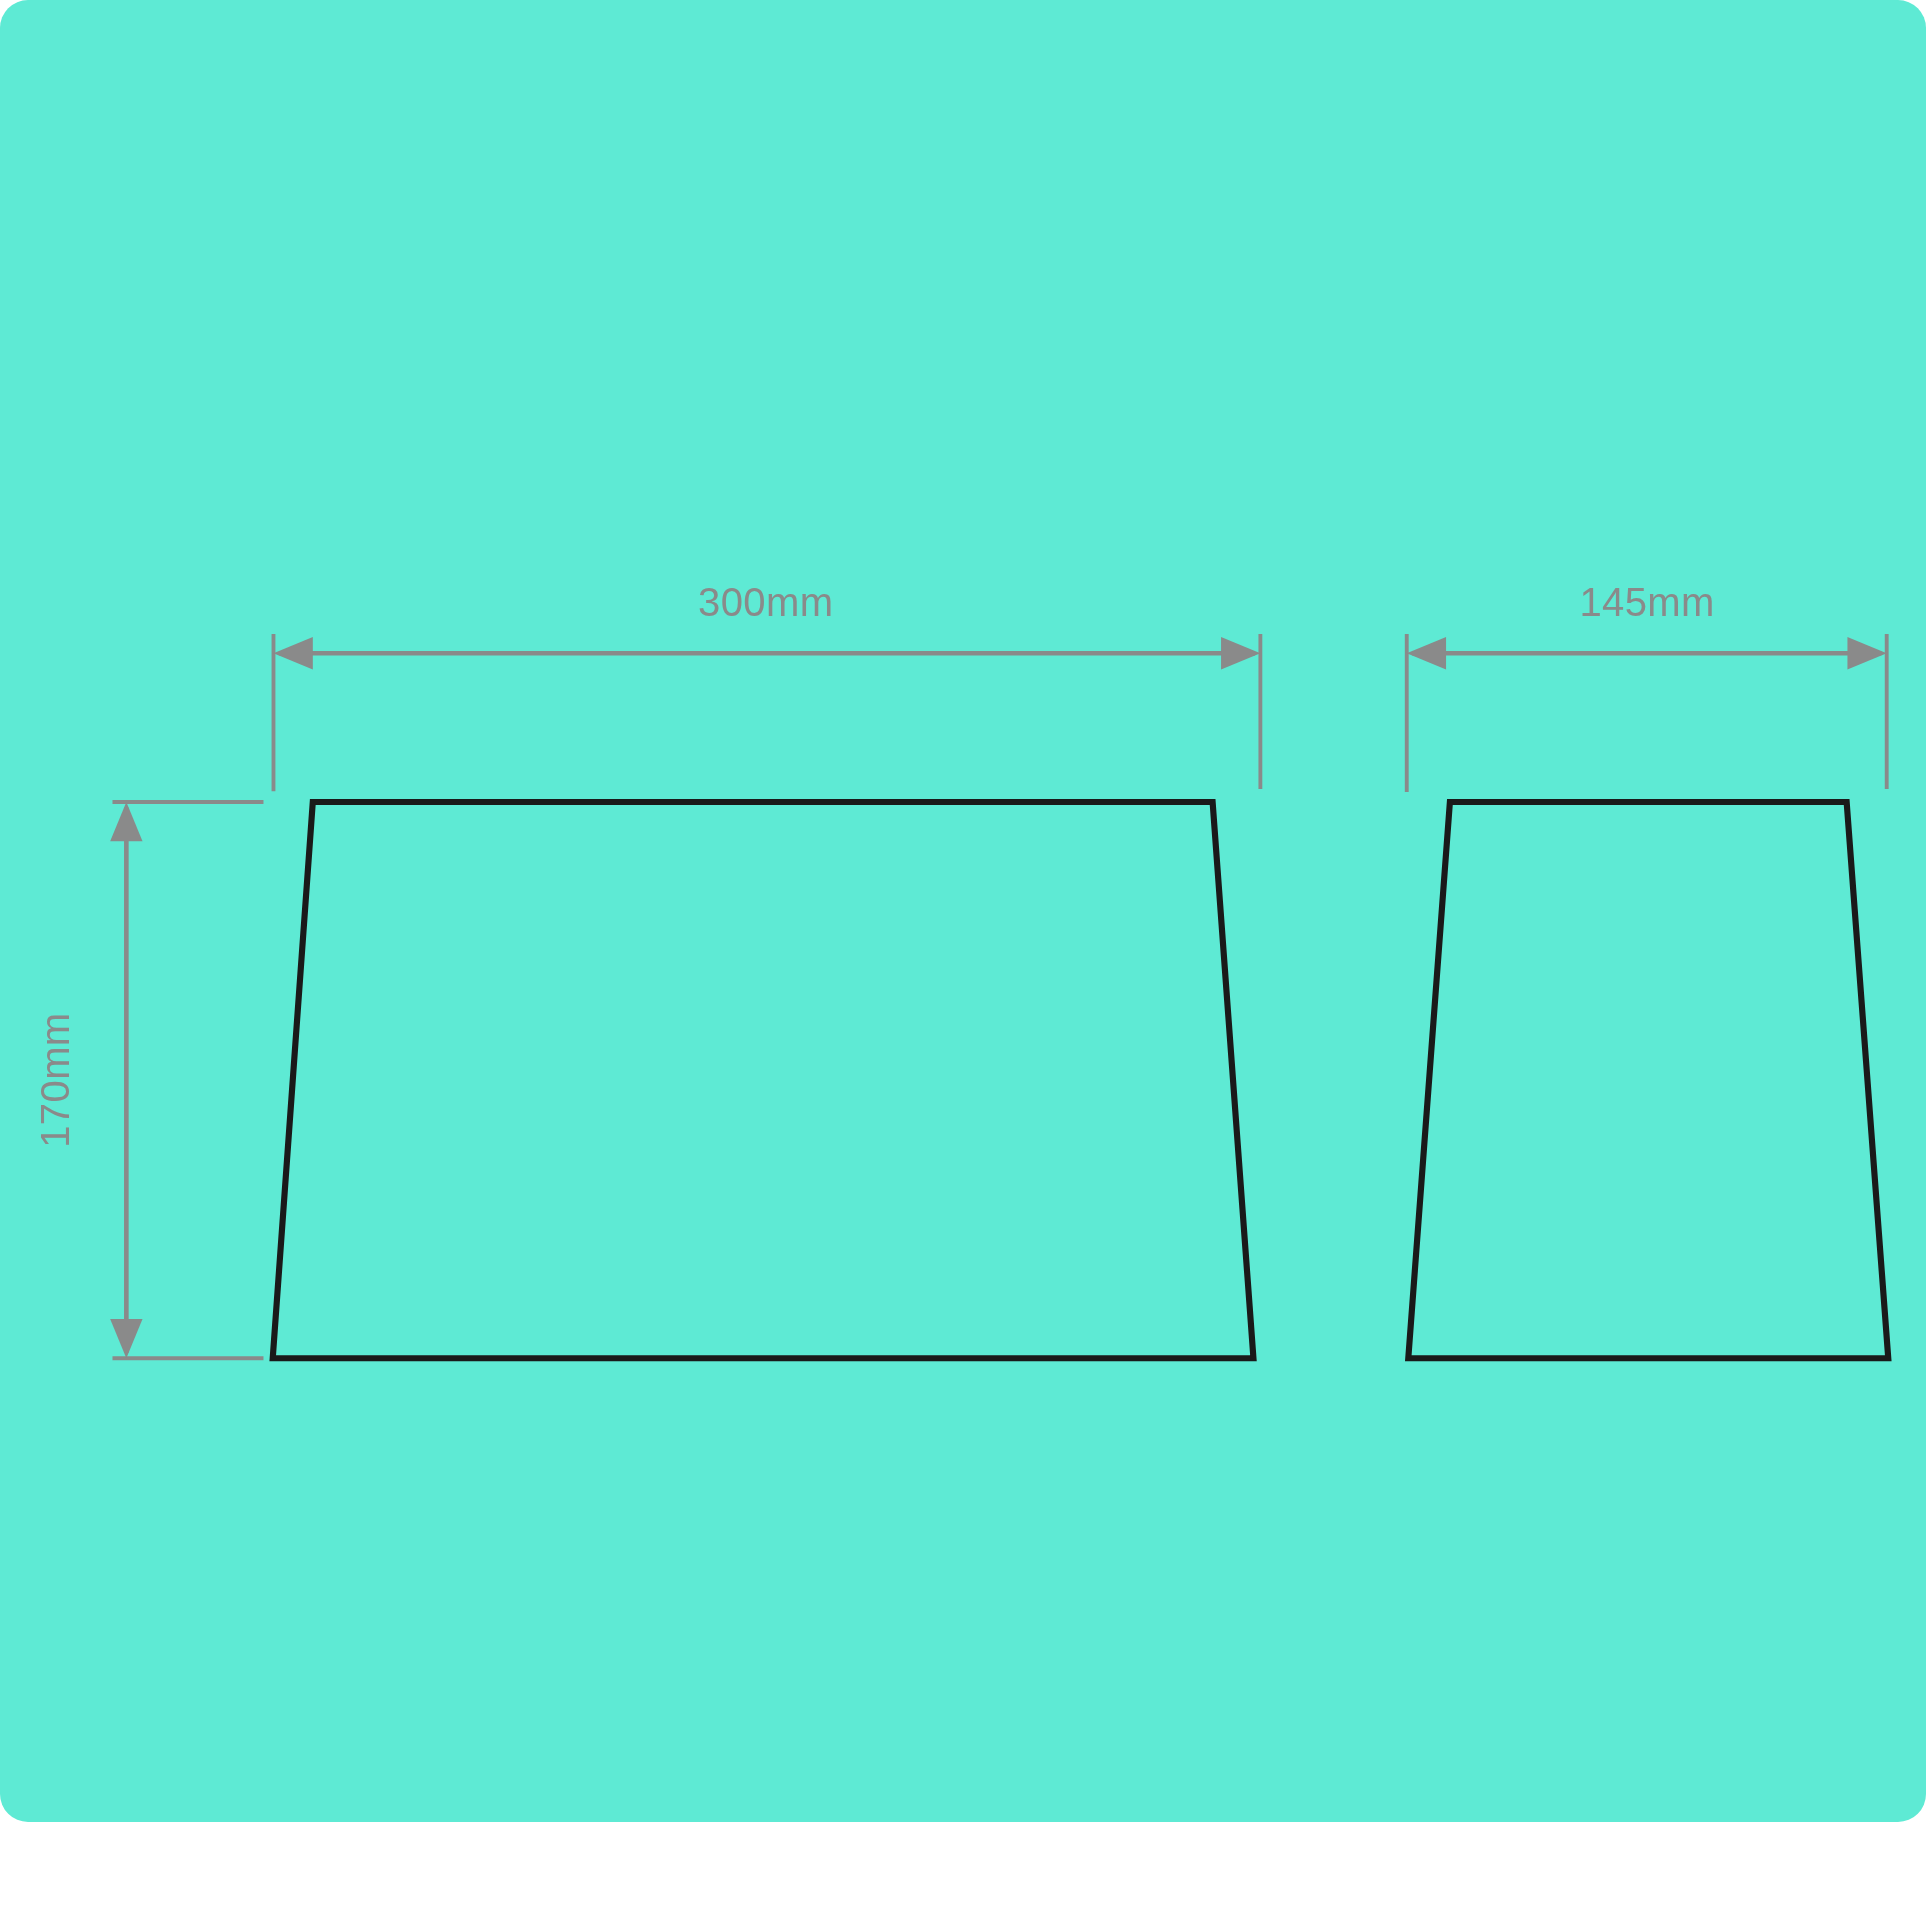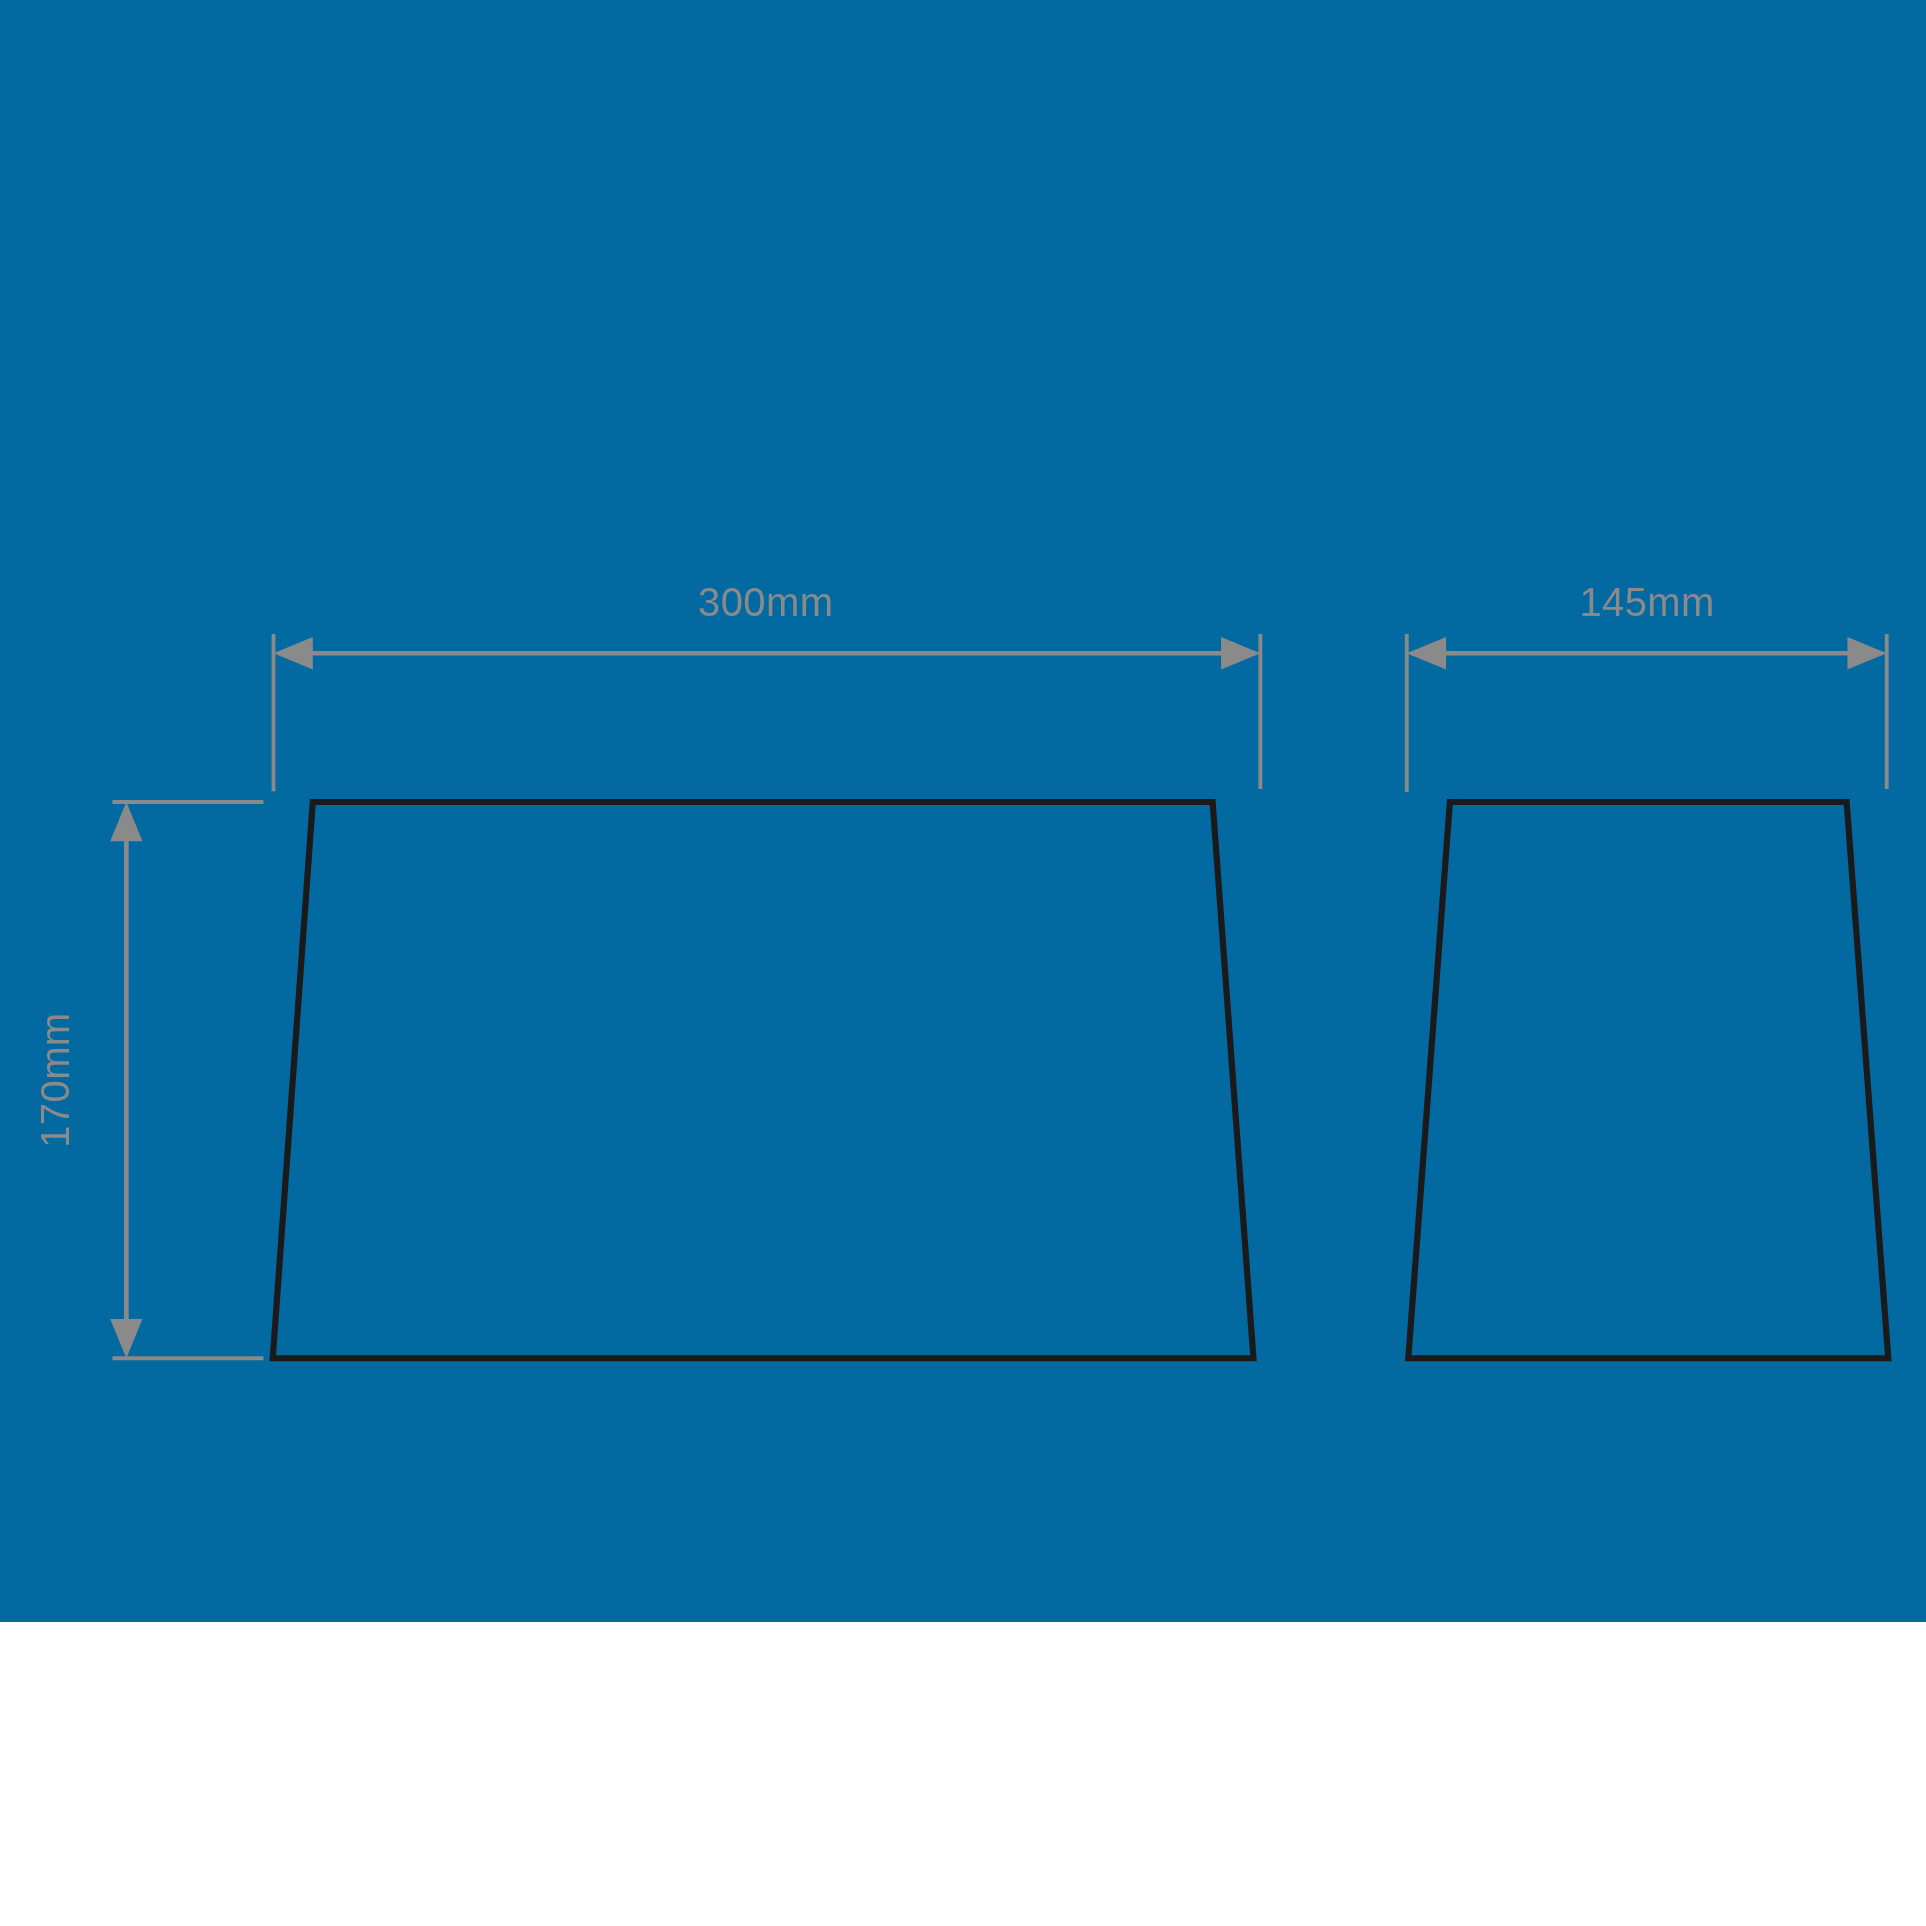--- a/index.html
+++ b/index.html
@@ -9,22 +9,23 @@
   }
   body {
     width: 1926px;
     height: 1926px;
     font-family: "Liberation Sans", sans-serif;
     overflow: hidden;
   }
   #drawing-root {
     position: relative;
     width: 1926px;
-    height: 1622px;
-    background: #0369a1;
+    height: 1822px;
+    background: #5eead4;
+    border-radius: 28px;
   }
   svg.canvas {
     position: absolute;
     top: 0;
     left: 0;
     width: 1926px;
     height: 1926px;
     display: block;
   }
   .dim-text {

